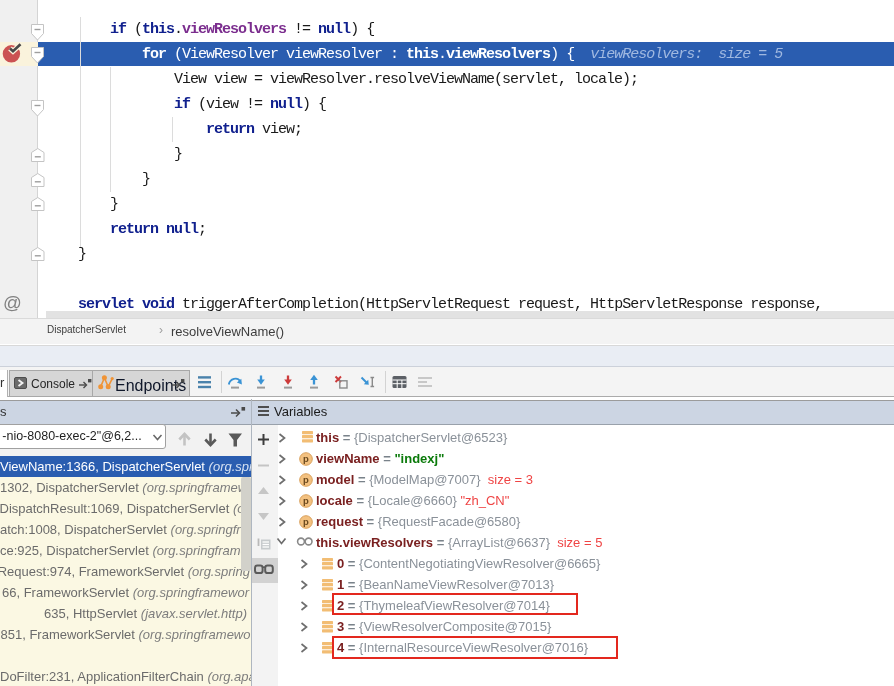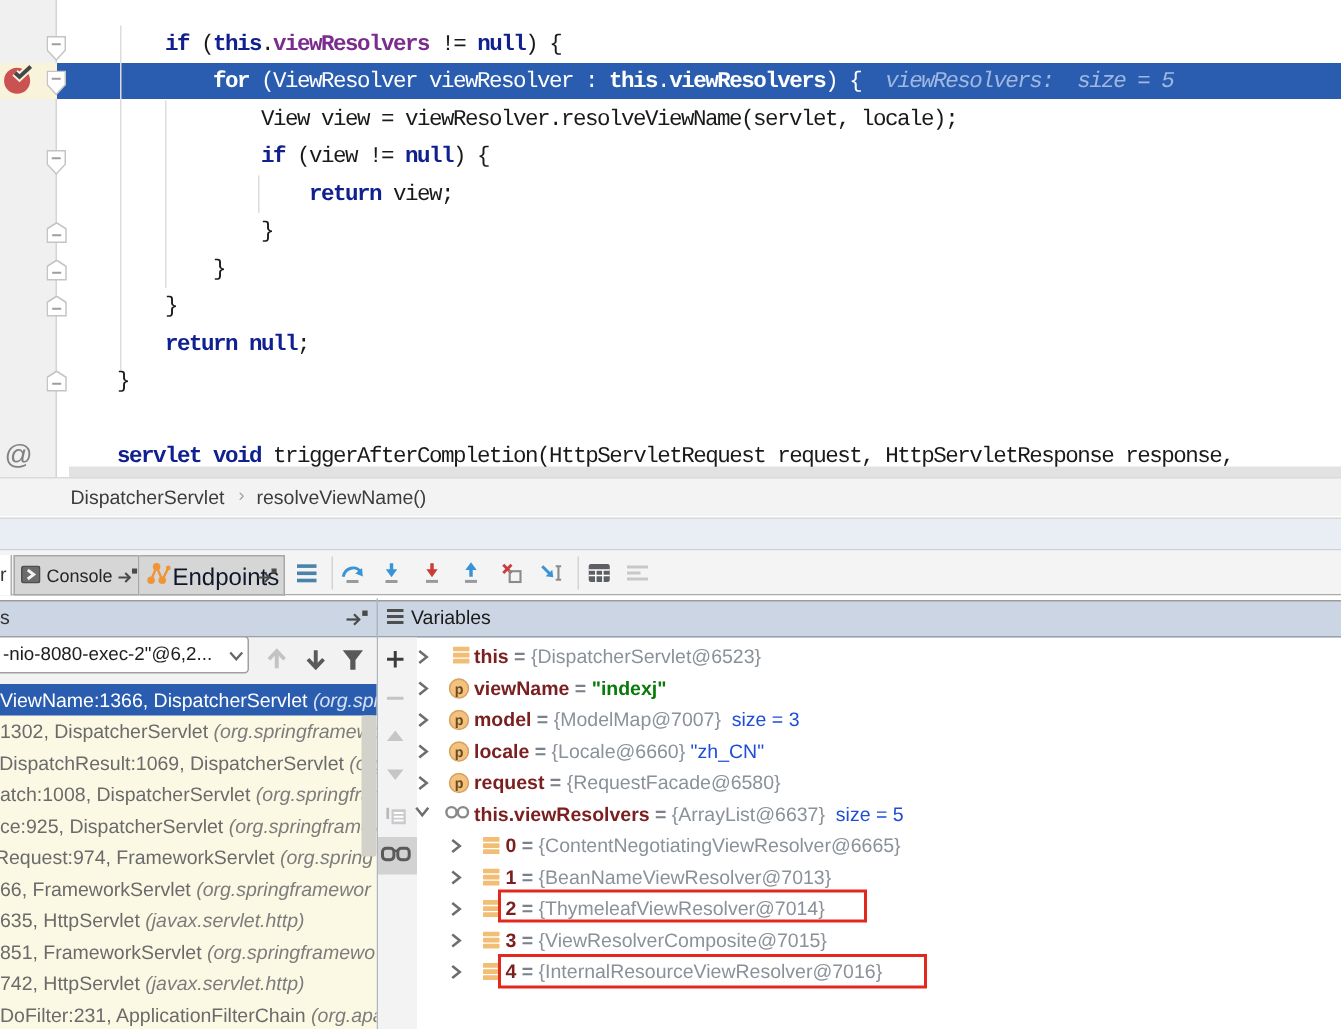--- a/index.html
+++ b/index.html
@@ -1,32 +1,32 @@
 <!DOCTYPE html>
 <html><head>
 <meta charset="utf-8">
 <style>
   html,body{margin:0;padding:0;}
   #app{position:relative;width:894px;height:686px;background:#fff;overflow:hidden;
-       font-family:"Liberation Sans",sans-serif;}
+       font-family:"Liberation Sans",sans-serif;text-align:center;}
   .abs{position:absolute;}
   pre.code{margin:0;font-family:"Liberation Mono",monospace;font-size:15px;
            letter-spacing:-1.0px;line-height:25px;height:25px;color:#1a1a1a;white-space:pre;}
   .kw{color:#10208e;font-weight:bold;}
   .fld{color:#7b2d8e;font-weight:bold;}
   .wb{font-weight:bold;margin-top:27px;}
   .hint{color:#9fb8e0;font-style:italic;}
   .frames-row{position:absolute;left:0;width:251px;height:21px;line-height:21px;
               font-size:13px;color:#6b6b6b;white-space:nowrap;overflow:hidden;}
   .frames-row .pkg{font-style:italic;color:#7d7d7d;}
   .vrow{position:absolute;height:21px;line-height:21px;font-size:13px;white-space:nowrap;}
   .vname{color:#7a2020;font-weight:bold;}
   .veq{color:#79828a;font-weight:bold;}
   .vval{color:#8a9199;}
-  .vdark{color:#1d4ed8;}
+  .vdark{color:#ef4444;}
   .vgreen{color:#0a7a0a;font-weight:bold;}
 </style>
 </head>
 <body>
 <div id="app">
 
   <div class="abs" style="left:0;top:0;width:38px;height:318px;background:#f0f0f0;"></div>
   <div class="abs" style="left:37px;top:0;width:1px;height:318px;background:#d4d4d4;"></div>
 
   <div class="abs" style="left:0;top:41.5px;width:38px;height:24px;background:#faf3dc;"></div>
@@ -82,21 +82,21 @@
 
   <svg class="abs" style="left:2px;top:42px;" width="24" height="22">
     <circle cx="9.4" cy="11.8" r="8.7" fill="#cb5252"></circle>
     <polyline points="8,6.5 11,9.3 18.5,2.3" fill="none" stroke="#faf3dc" stroke-width="5.2"></polyline>
     <polyline points="8,6.5 11,9.3 18.5,2.3" fill="none" stroke="#474747" stroke-width="2.6"></polyline>
   </svg>
 
   <div class="abs" style="left:3px;top:292px;font-size:18.5px;color:#818181;">@</div>
 
   <div class="abs" style="left:0;top:318px;width:894px;height:26px;background:#f3f3f3;border-top:1px solid #dadada;box-sizing:border-box;">
-    <span class="abs" style="left:47px;top:5px;font-size:13px;color:#3c3c3c;">DispatcherServlet</span>
+    <span class="abs" style="left:47px;top:5px;font-size:10px;color:#3c3c3c;">DispatcherServlet</span>
     <span class="abs" style="left:159px;top:4px;font-size:12px;color:#9e9e9e;">›</span>
     <span class="abs" style="left:171px;top:5px;font-size:13px;color:#3c3c3c;">resolveViewName()</span>
   </div>
 
   <div class="abs" style="left:0;top:345px;width:894px;height:22px;background:#e9edf4;border-top:1px solid #d8d8d8;border-bottom:1px solid #ccd1da;box-sizing:border-box;"></div>
 
   <div class="abs" style="left:0;top:367px;width:894px;height:30px;background:#f4f4f4;border-bottom:1px solid #ababab;box-sizing:border-box;"></div>
   <div class="abs" style="left:0;top:397px;width:894px;height:2.5px;background:#ffffff;"></div>
 
   <div class="abs" style="left:0;top:370px;width:8px;height:27px;background:#fff;border-right:1px solid #b0b0b0;box-sizing:border-box;"></div>
@@ -225,23 +225,22 @@
     </svg>
 
   <div class="abs" style="left:0;top:456px;width:251px;height:21px;background:#2a5db0;"></div>
   <div class="frames-row" style="top:456px;color:#fff;">ViewName:1366, DispatcherServlet <span class="pkg" style="color:#d6e2f2;">(org.spr</span></div>
   <div class="frames-row" style="top:477px;">1302, DispatcherServlet <span class="pkg">(org.springframewo</span></div>
   <div class="frames-row" style="top:498px;left:-7px;width:258px;">sDispatchResult:1069, DispatcherServlet <span class="pkg">(org</span></div>
   <div class="frames-row" style="top:519px;">atch:1008, DispatcherServlet <span class="pkg">(org.springfram</span></div>
   <div class="frames-row" style="top:540px;">ce:925, DispatcherServlet <span class="pkg">(org.springframew</span></div>
   <div class="frames-row" style="top:561px;left:-7px;width:258px;">tRequest:974, FrameworkServlet <span class="pkg">(org.spring</span></div>
   <div class="frames-row" style="top:582px;">66, FrameworkServlet <span class="pkg">(org.springframewor</span></div>
-  <div class="frames-row" style="top:603px;">635, HttpServlet <span class="pkg">(javax.servlet.http)</span></div>
+  <div class="frames-row" style="top:603px;padding-left:20px;">635, HttpServlet <span class="pkg">(javax.servlet.http)</span></div>
   <div class="frames-row" style="top:624px;">851, FrameworkServlet <span class="pkg">(org.springframewo</span></div>
-  <div class="frames-row" style="top:645px;">742, HttpServlet <span class="pkg">(javax.servlet.http)</span></div>
   <div class="frames-row" style="top:666px;">DoFilter:231, ApplicationFilterChain <span class="pkg">(org.apa</span></div>
 
   <div class="abs" style="left:241px;top:477px;width:10px;height:94px;background:#d2d1ca;border-radius:2px;"></div>
 
   <div class="abs" style="left:252px;top:424.5px;width:26px;height:261.5px;background:#f3f3f3;"></div>
   <svg class="abs" style="left:257px;top:433px;" width="13" height="13">
       <line x1="6.5" y1="1" x2="6.5" y2="12" stroke="#3c3c3c" stroke-width="2"></line>
       <line x1="1" y1="6.5" x2="12" y2="6.5" stroke="#3c3c3c" stroke-width="2"></line>
     </svg>
   <svg class="abs" style="left:257px;top:459px;" width="13" height="13">

